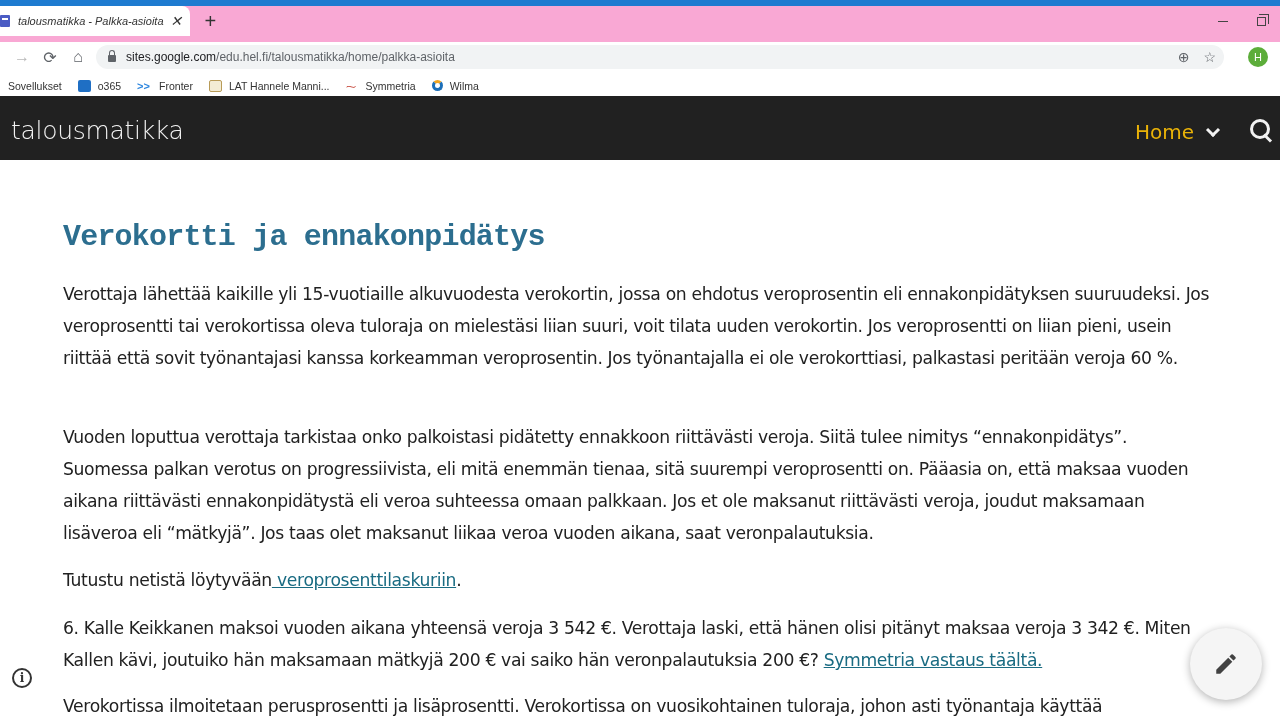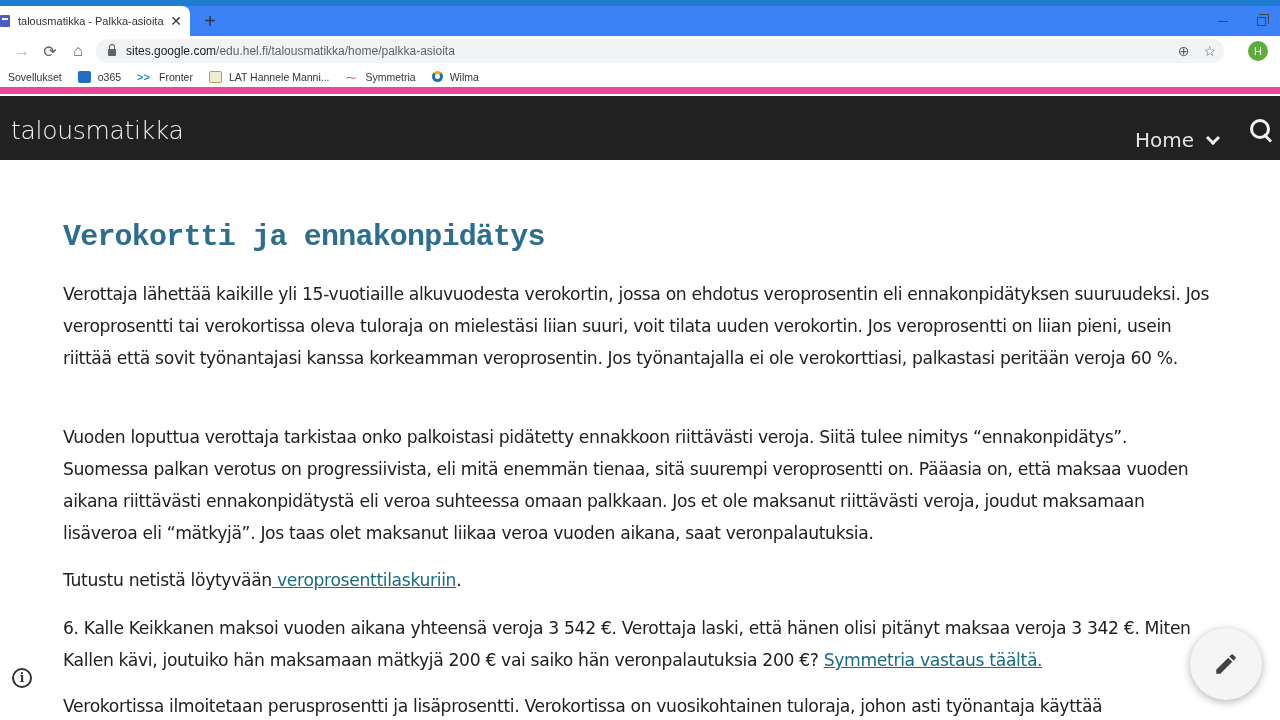--- a/index.html
+++ b/index.html
@@ -1,20 +1,20 @@
 <!DOCTYPE html>
 <html><head>
   <meta charset="utf-8">
   <style>
     * { box-sizing: border-box; margin: 0; padding: 0; }
     html, body { width: 1280px; height: 720px; overflow: hidden; background: #fff; }
     body { font-family: "Liberation Sans", sans-serif; position: relative; }
 
     .top-strip { height: 6px; background: #1a73e8; background: #1e7bd0; }
-    .tabbar { height: 30px; background: #3b82f6; position: relative; }
+    .tabbar { height: 36px; background: #f9a8d4; position: relative; font-style: italic; }
     .tab { position: absolute; left: -8px; top: 0; width: 198px; height: 30px; background: #fff; border-radius: 8px 8px 0 0; display: flex; align-items: center; padding-left: 8px; }
     .tab-favicon { width: 10px; height: 12px; background: #4b5cc4; border-radius: 1px; margin-right: 8px; position: relative; }
     .tab-favicon::after { content: ""; position: absolute; left: 2px; top: 3px; width: 6px; height: 2px; background: #fff; }
     .tab-title { font-size: 11px; color: #333; flex: 1; white-space: nowrap; }
     .tab-close { font-size: 14px; color: #333; width: 16px; margin-right: 6px; text-align: center; cursor: pointer; }
     .new-tab { position: absolute; left: 200px; top: 4px; font-size: 20px; color: #333; width: 20px; text-align: center; line-height: 22px; cursor: pointer; }
     .win-controls { position: absolute; right: 0; top: 0; height: 30px; display: flex; }
     .win-btn { width: 38px; height: 30px; display: flex; align-items: center; justify-content: center; color: #444; font-size: 12px; }
     .win-min { width: 10px; height: 1px; background: #444; }
     .win-restore { width: 9px; height: 9px; border: 1px solid #444; position: relative; }
@@ -25,32 +25,32 @@
     .nav-btn.disabled { color: #b8b8b8; }
     .omnibox { position: absolute; left: 96px; right: 56px; top: 3px; height: 24px; background: #f1f3f4; border-radius: 12px; display: flex; align-items: center; padding-left: 12px; }
     .lock { width: 8px; height: 7px; background: #5f6368; border-radius: 1px; position: relative; margin-right: 10px; margin-top: 3px; }
     .lock::before { content: ""; position: absolute; left: 1px; top: -5px; width: 4px; height: 5px; border: 1px solid #5f6368; border-bottom: none; border-radius: 3px 3px 0 0; }
     .url { font-size: 12px; color: #202124; }
     .url .rest { color: #5f6368; }
     .omni-icons { position: absolute; right: 8px; top: 0; height: 24px; display: flex; align-items: center; gap: 14px; }
     .omni-icon { color: #5f6368; font-size: 14px; cursor: pointer; }
     .profile { position: absolute; right: 12px; top: 5px; width: 20px; height: 20px; border-radius: 50%; background: #5cad3a; color: #fff; font-size: 11px; display: flex; align-items: center; justify-content: center; cursor: pointer; }
 
-    .bookmarks { height: 28px; background: #fff; display: flex; align-items: center; padding-left: 8px; border-bottom: 7px solid #ec4899; }
+    .bookmarks { height: 28px; background: #fff; display: flex; align-items: center; padding-left: 8px; border-bottom: 1px solid #ec4899; }
     .bm { display: flex; align-items: center; font-size: 10.5px; color: #333; margin-right: 16px; cursor: pointer; white-space: nowrap; }
     .bm-icon { width: 13px; height: 12px; margin-right: 7px; display: inline-block; border-radius: 2px; }
     .bm-o365 { background: #1f6fc4; }
     .bm-fronter { color: #2e86de; font-weight: bold; font-size: 11px; width: 16px; margin-right: 6px; }
     .bm-lat { border: 1px solid #b89b58; background: #f3ecd5; }
     .bm-sym { color: #c0392b; font-size: 11px; width: 14px; margin-right: 6px; }
     .bm-wilma { border-radius: 50%; border: 3px solid #1d6fb8; border-top-color: #f2a51e; width: 11px; height: 11px; }
 
     .sitebar { position: absolute; left: 0; top: 96px; width: 1280px; height: 64px; background: #212121; }
     .site-title { position: absolute; left: 11px; top: 20px; font-size: 25px; color: #f2f2f2; font-family: "DejaVu Sans", sans-serif; font-weight: 300; letter-spacing: -0.3px; cursor: pointer; }
-    .site-nav { position: absolute; left: 1135px; top: 32px; display: flex; align-items: center; color: #e5e5e5; font-size: 20px; font-family: "DejaVu Sans", sans-serif; cursor: pointer; }
+    .site-nav { position: absolute; left: 1135px; top: 24px; display: flex; align-items: center; color: #eab308; font-size: 20px; font-family: "DejaVu Sans", sans-serif; cursor: pointer; }
     .chev { width: 10px; height: 10px; border-right: 3px solid #f2f2f2; border-bottom: 3px solid #f2f2f2; transform: rotate(45deg); margin-left: 14px; margin-top: -5px; }
     .site-search { position: absolute; left: 1250px; top: 23px; width: 24px; height: 26px; cursor: pointer; }
     .site-search::before { content: ""; position: absolute; left: 0; top: 0; width: 14px; height: 14px; border: 3px solid #f2f2f2; border-radius: 50%; }
     .site-search::after { content: ""; position: absolute; left: 16px; top: 14px; width: 3px; height: 10px; background: #f2f2f2; transform: rotate(-45deg); }
 
     .content { position: absolute; left: 63px; top: 168px; width: 1150px; font-family: "DejaVu Sans", sans-serif; color: #212121; }
     h1 { position: absolute; top: 52px; left: 0; font-size: 30px; color: #2c6e8f; font-weight: bold; letter-spacing: -0.8px; white-space: nowrap; font-family: Liberation Mono, monospace; }
     p { position: absolute; left: 0; font-size: 17.2px; line-height: 32px; letter-spacing: -0.35px; width: 1150px; }
     a { color: #196b82; text-decoration: underline; cursor: pointer; }
 

